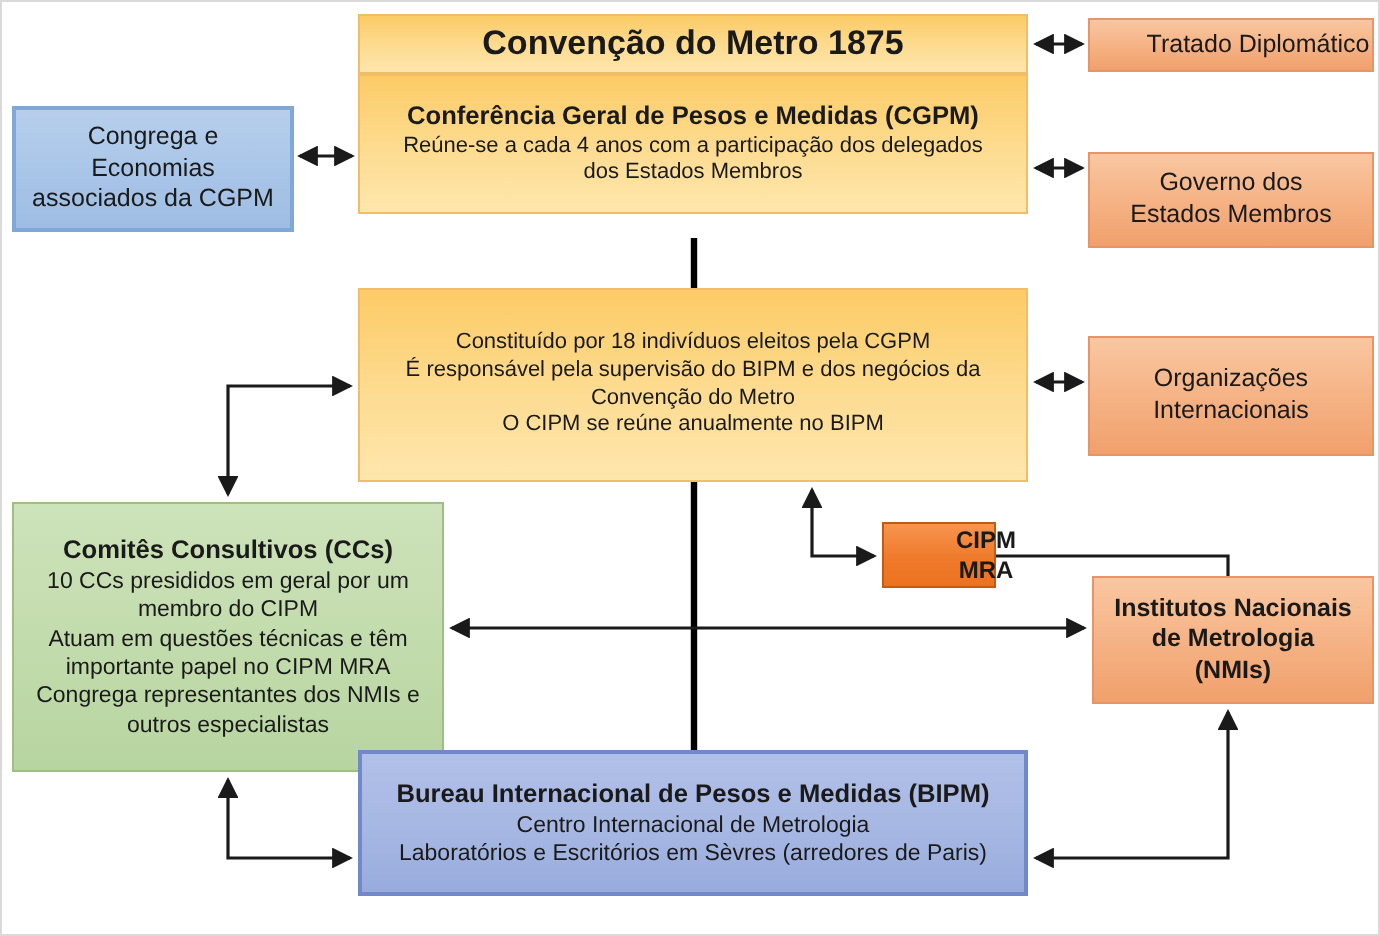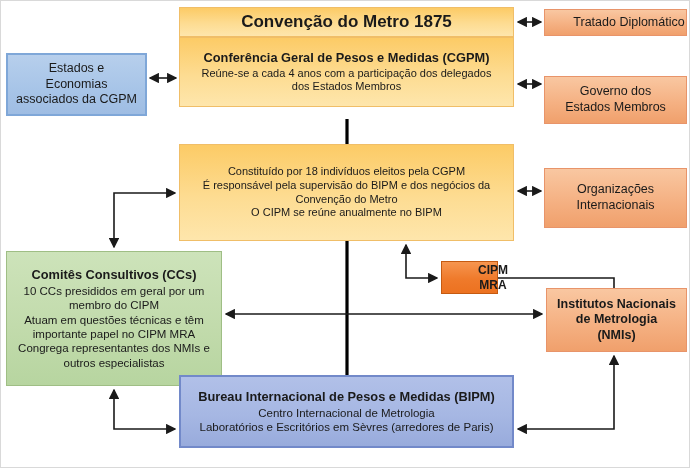--- a/index.html
+++ b/index.html
@@ -89,21 +89,21 @@
 
   <div id="b-convencao" class="box yellow">
     <span class="title">Convenção do Metro 1875</span>
   </div>
 
   <div id="b-tratado" class="box salmon">
     <span class="body">Tratado Diplomático</span>
   </div>
 
   <div id="b-estados" class="box blue">
-    <span class="body">Estados e
+    <span class="body">Congrega e
 Economias
 associados da CGPM</span>
   </div>
 
   <div id="b-cgpm" class="box yellow">
     <span class="title">Conferência Geral de Pesos e Medidas (CGPM)</span>
     <span class="body">Reúne-se a cada 4 anos com a participação dos delegados
 dos Estados Membros</span>
   </div>
 

